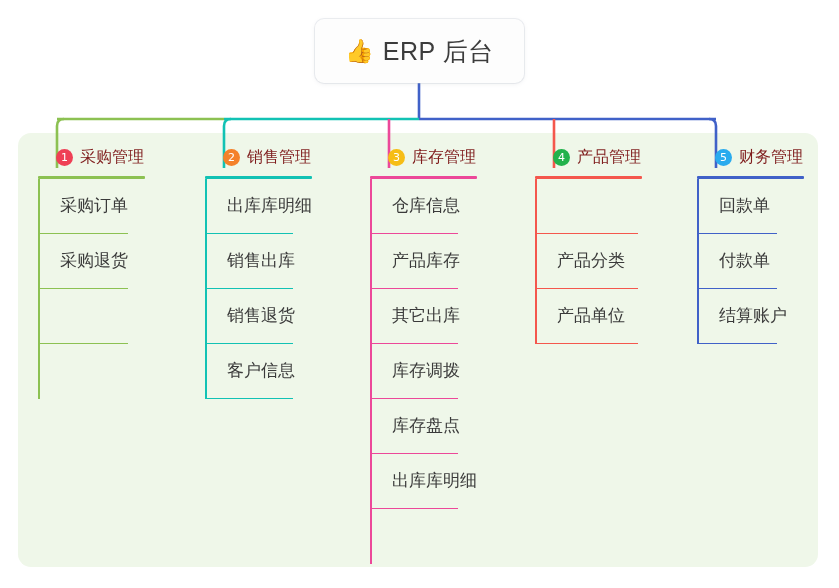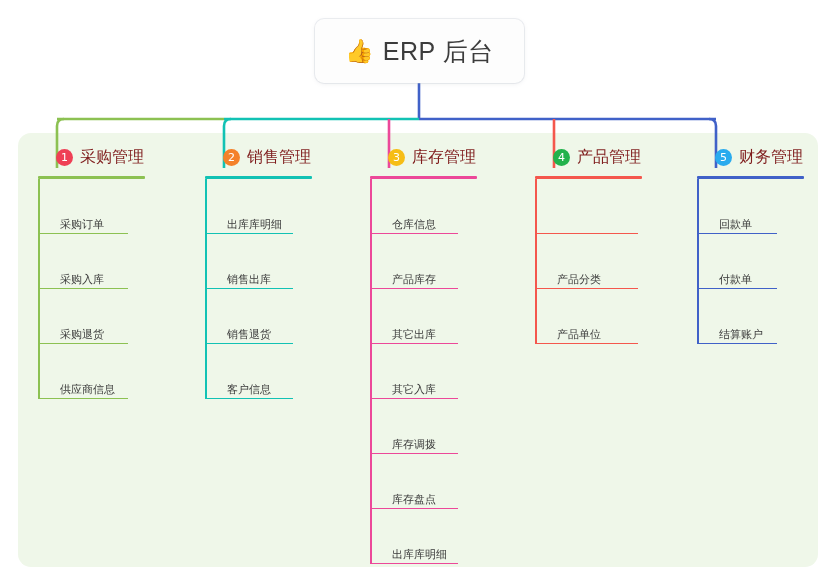--- a/index.html
+++ b/index.html
@@ -77,22 +77,22 @@
   .spine{
     position:absolute;left:0;top:0;width:2px;
   }
   .leaf{
     position:relative;
     height:55px;
     box-sizing:border-box;
     display:flex;align-items:flex-end;
   }
   .leaf-label{
-    font-size:11px;color:#3a3a3a;white-space:nowrap;
-    padding-left:22px;padding-bottom:2px;
+    font-size:17px;color:#3a3a3a;white-space:nowrap;
+    padding-left:22px;padding-bottom:17px;
   }
   .leaf-rule{
     position:absolute;left:0;bottom:0;height:1.5px;
   }
 </style>
 </head>
 <body>
 
 <div id="stage">
 
@@ -124,29 +124,24 @@
           <span class="branch-title">采购管理</span>
         </div>
         <div class="head-rule" style="width: 107px; background: rgb(140, 193, 82);"></div>
         <div class="leaves">
           <div class="spine" style="background: rgb(140, 193, 82); height: 220px;"></div>
           <div class="leaf">
             <span class="leaf-label">采购订单</span>
             <div class="leaf-rule" style="width: 90px; background: rgb(140, 193, 82);"></div>
           </div>
           <div class="leaf">
-            <span class="leaf-label">采购入库</span>
-            <div class="leaf-rule" style="width: 90px; background: rgb(140, 193, 82);"></div>
-          </div>
-          <div class="leaf">
             <span class="leaf-label">采购退货</span>
             <div class="leaf-rule" style="width: 90px; background: rgb(140, 193, 82);"></div>
           </div>
           <div class="leaf">
-            <span class="leaf-label">供应商信息</span>
             <div class="leaf-rule" style="width: 90px; background: rgb(140, 193, 82);"></div>
           </div>
         </div>
       </div>
       <div class="branch" style="left: 205px;">
         <div class="branch-head">
           <span class="badge" style="background: rgb(244, 129, 42);">2</span>
           <span class="branch-title">销售管理</span>
         </div>
         <div class="head-rule" style="width: 107px; background: rgb(18, 194, 180);"></div>
@@ -184,24 +179,20 @@
           </div>
           <div class="leaf">
             <span class="leaf-label">产品库存</span>
             <div class="leaf-rule" style="width: 88px; background: rgb(236, 72, 153);"></div>
           </div>
           <div class="leaf">
             <span class="leaf-label">其它出库</span>
             <div class="leaf-rule" style="width: 88px; background: rgb(236, 72, 153);"></div>
           </div>
           <div class="leaf">
-            <span class="leaf-label">其它入库</span>
-            <div class="leaf-rule" style="width: 88px; background: rgb(236, 72, 153);"></div>
-          </div>
-          <div class="leaf">
             <span class="leaf-label">库存调拨</span>
             <div class="leaf-rule" style="width: 88px; background: rgb(236, 72, 153);"></div>
           </div>
           <div class="leaf">
             <span class="leaf-label">库存盘点</span>
             <div class="leaf-rule" style="width: 88px; background: rgb(236, 72, 153);"></div>
           </div>
           <div class="leaf">
             <span class="leaf-label">出库库明细</span>
             <div class="leaf-rule" style="width: 88px; background: rgb(236, 72, 153);"></div>

